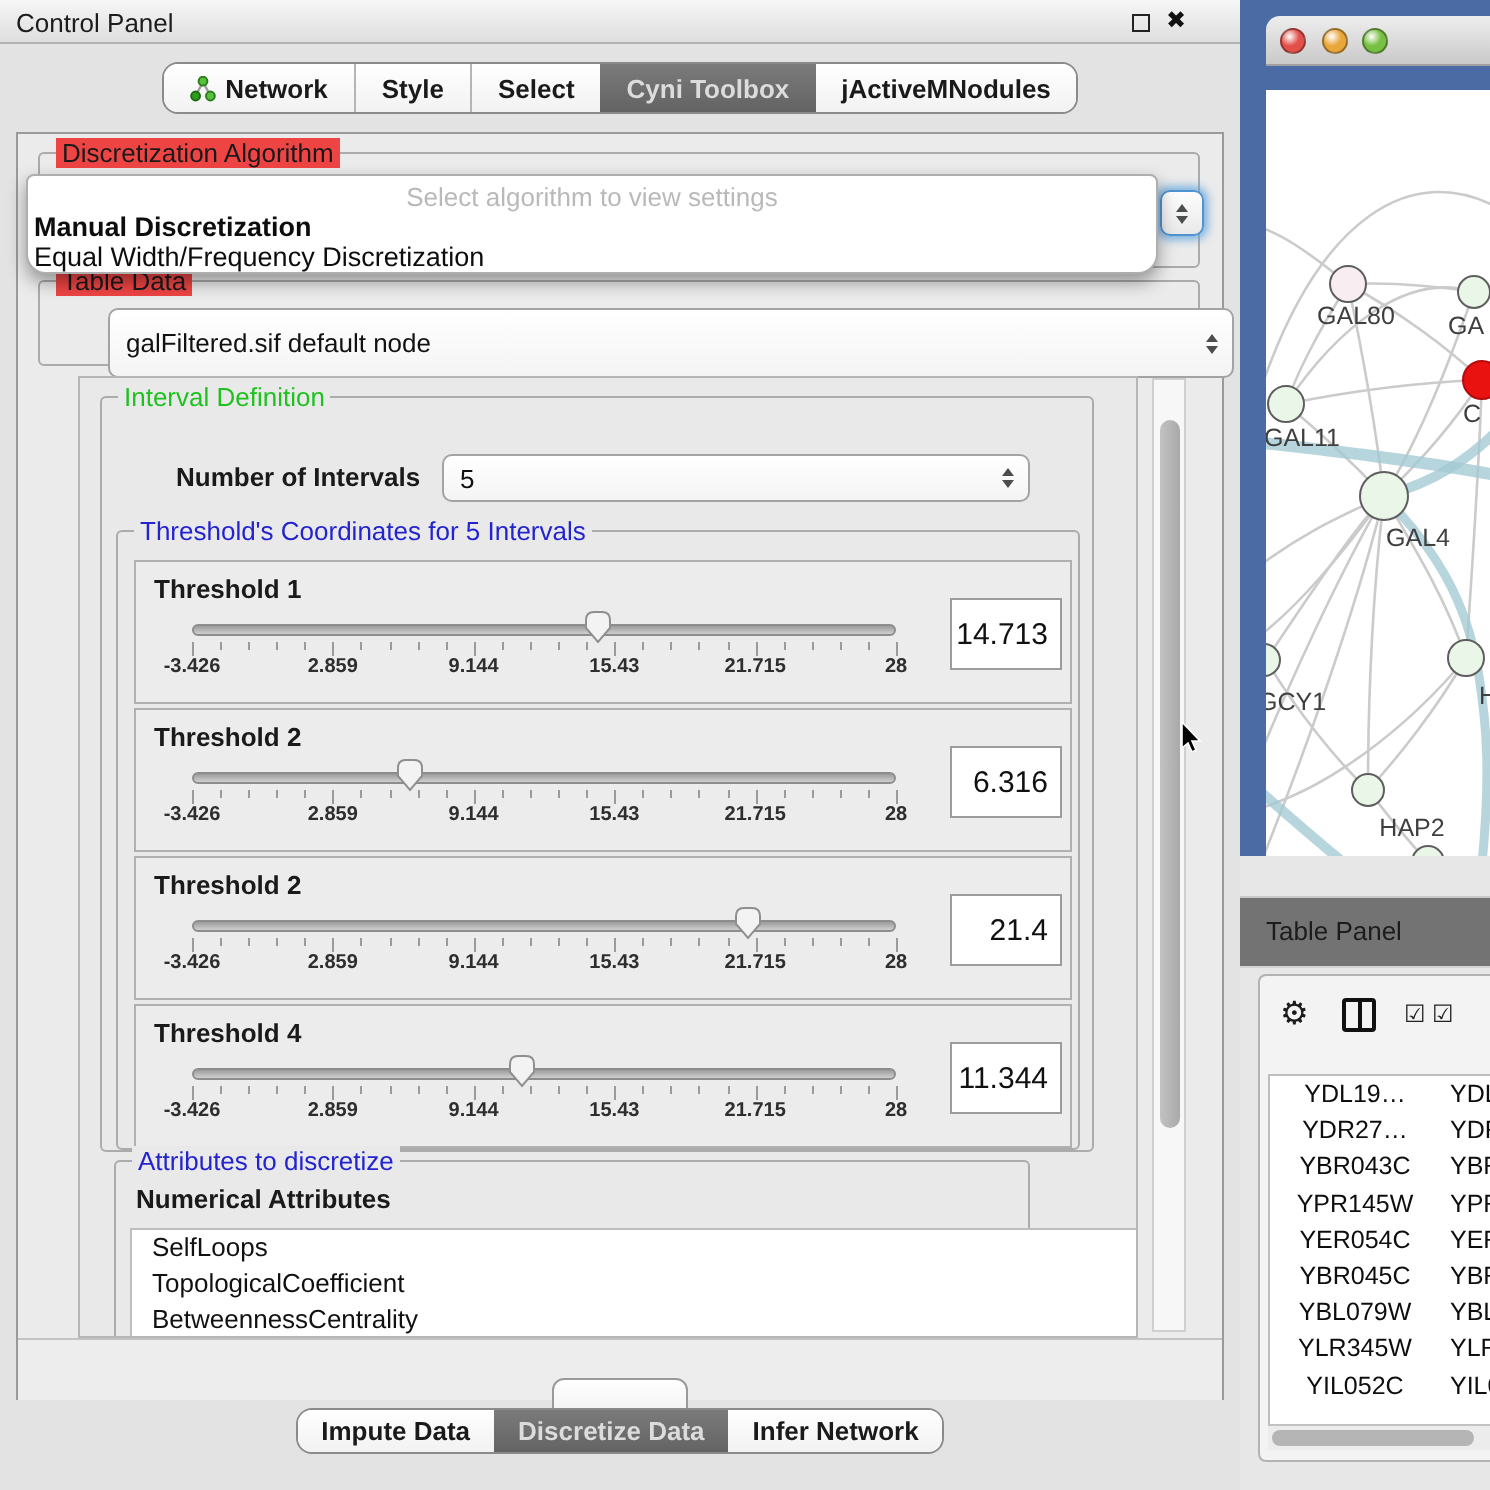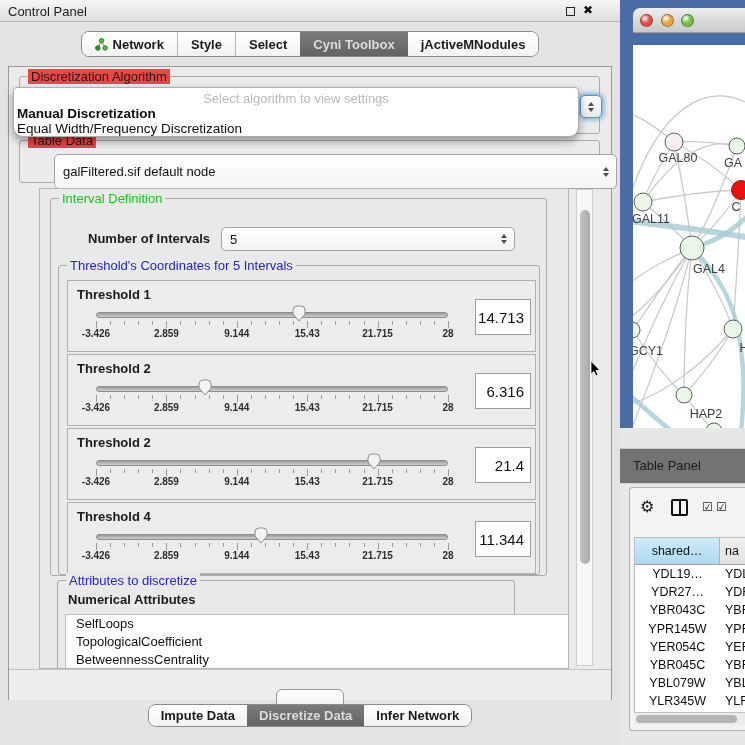--- a/index.html
+++ b/index.html
@@ -458,24 +458,20 @@
       <span class="tp-title">Table Panel</span>
     </div>
     <div class="tp-inner">
       <div class="tp-toolbar">
         <span class="gear">⚙</span>
         <span class="col-icon"></span>
         <span class="cb-icon" style="left:72px;">☑</span>
         <span class="cb-icon" style="left:86px;">☑</span>
       </div>
       <div class="tp-table">
-        <div class="tp-header">
-          <div class="hc c1">shared…</div>
-          <div class="hc c2">na</div>
-        </div>
         <div id="tp-rows">
             <div class="tp-row">
               <div class="c1">YDL19…</div>
               <div class="c2">YDL1</div>
             </div>
             <div class="tp-row">
               <div class="c1">YDR27…</div>
               <div class="c2">YDR2</div>
             </div>
             <div class="tp-row">

